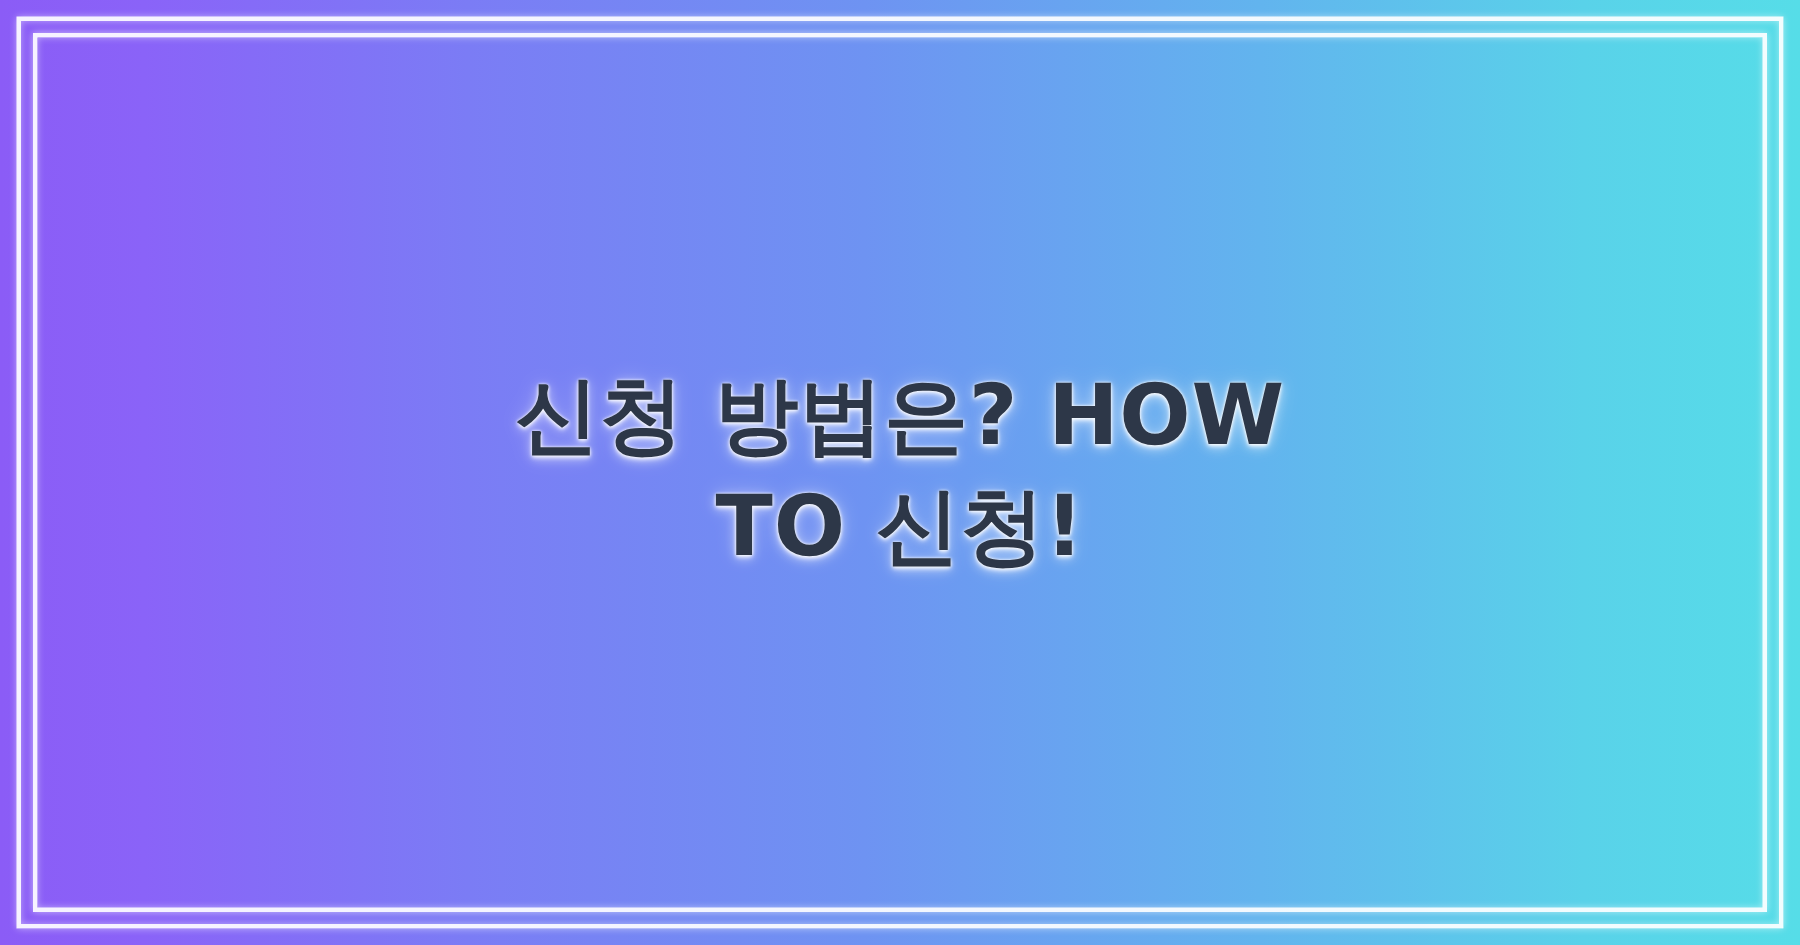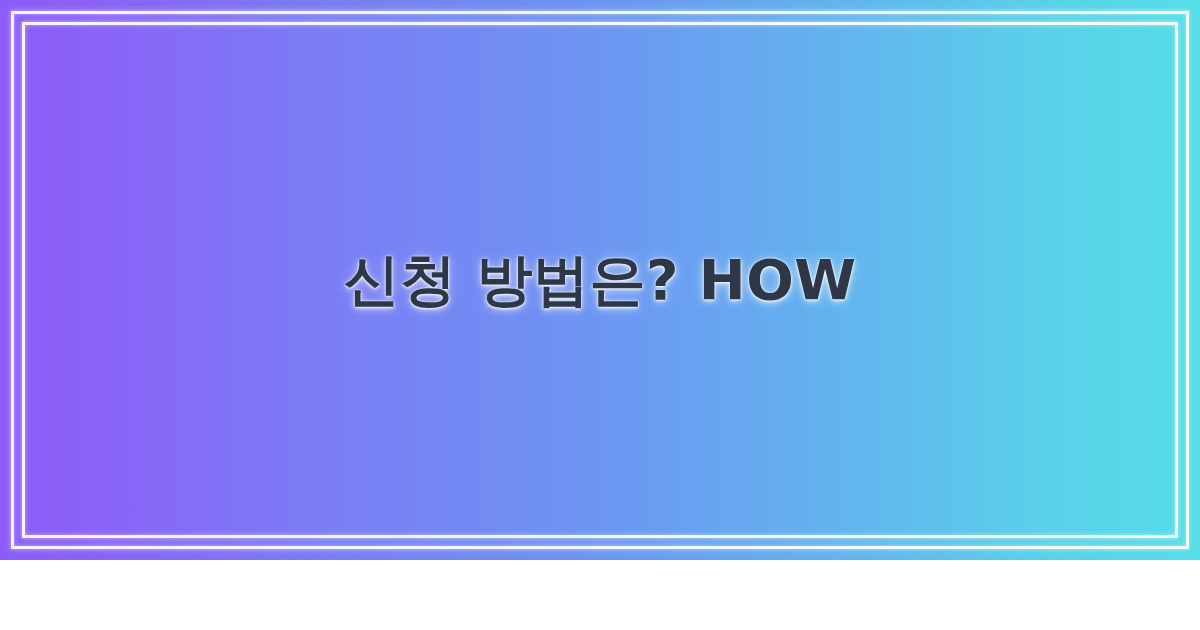--- a/index.html
+++ b/index.html
@@ -12,21 +12,21 @@
   }
 
   body {
     font-family: "DejaVu Sans", "Liberation Sans", sans-serif;
   }
 
   
   .thumbnail-canvas {
     position: relative;
     width: 1200px;
-    height: 560px;
+    height: 630px;
     box-sizing: border-box;
     overflow: hidden;
     background: linear-gradient(
         90deg,
         #8B5CF6 0%,
         #8A63F8 8%,
         #7B7CF5 26%,
         #6E93F2 48%,
         #62B4EE 70%,
         #59D2E9 88%,
@@ -107,16 +107,17 @@
 
 <div class="thumbnail-canvas">
 
   <div class="frame frame-outer"></div>
 
   <div class="frame frame-inner"></div>
 
   <div class="headline-block">
     <h1 class="headline">
       <span class="headline-line">신청 방법은? HOW</span>
+      <span class="headline-line">TO 신청!</span>
     </h1>
   </div>
 
 </div>
 
 </body></html>

